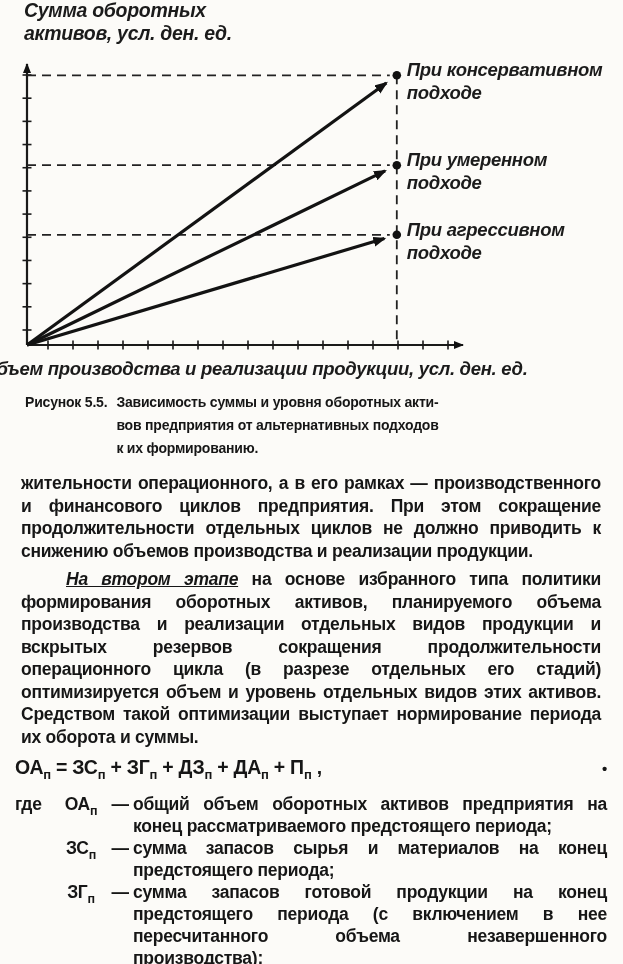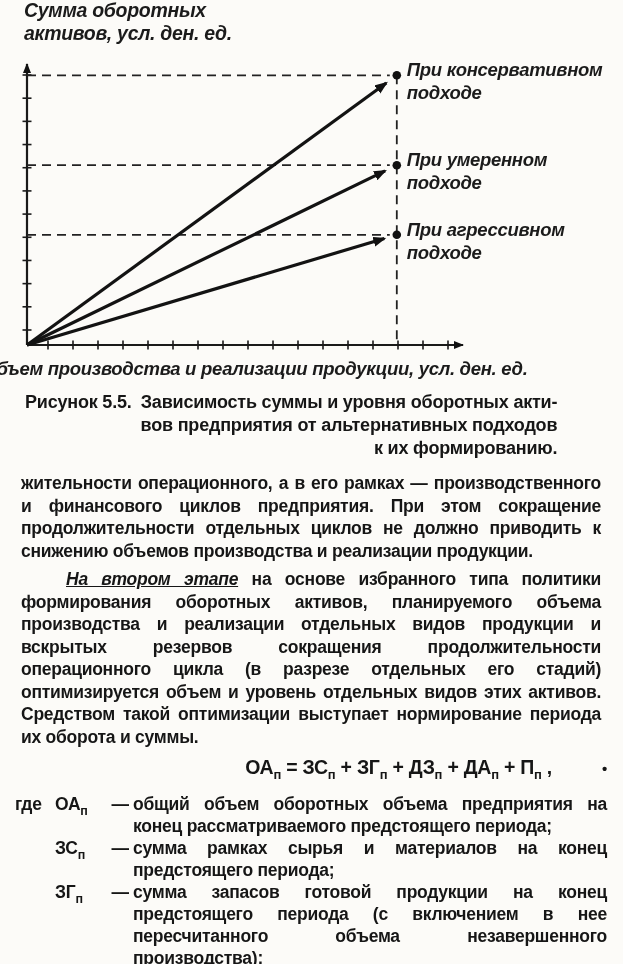--- a/index.html
+++ b/index.html
@@ -13,39 +13,39 @@
   
   .ax{stroke:#1a1a1a;stroke-width:2.2;fill:none;}
   .tick{stroke:#1a1a1a;stroke-width:1.6;}
   .dash{stroke:#222;stroke-width:1.8;stroke-dasharray:9 6;fill:none;}
   .arrow{stroke:#131313;stroke-width:3.2;fill:none;}
   .dot{fill:#111;}
   .clab{font:italic 700 18.5px "Liberation Sans",sans-serif;fill:#1b1b1b;letter-spacing:-0.3px;}
   .big{font-size:19.5px;}
 
   
-  .caption{display:flex;margin:6px 14px 0 25px;font-weight:700;font-size:18px;line-height:23px;letter-spacing:-0.2px;}
+  .caption{display:flex;margin:6px 14px 0 25px;font-weight:700;font-size:14px;line-height:23px;letter-spacing:-0.2px;}
   .cap-label{flex:0 0 auto;margin-right:9px;white-space:nowrap;}
-  .cap-text{white-space:pre-line;text-align:right;}
+  .cap-text{white-space:pre-line;}
 
   
   .bodytext{margin:12px 16px 0 15px;font-size:17.5px;font-weight:700;line-height:22.5px;letter-spacing:-0.25px;}
   .para{margin:6px;text-align:justify;text-indent:45px;}
   .para.first{text-indent:0;}
   .lead{font-style:italic;text-decoration:underline;}
 
   
-  .formula{display:flex;justify-content:flex-end;align-items:baseline;margin:8px 0 7px;font-size:19.5px;font-weight:700;}
+  .formula{display:flex;justify-content:space-between;align-items:baseline;margin:8px 0 7px;font-size:19.5px;font-weight:700;}
   .formula sub{font-size:13px;}
   .fbullet{margin-left:50px;font-size:15px;}
 
   
   .defs{display:grid;grid-template-columns:40px 52px 26px auto;font-size:17.5px;line-height:22px;}
   .dwhere{white-space:nowrap;}
-  .dterm{text-align:left;white-space:nowrap;}
+  .dterm{text-align:center;white-space:nowrap;}
   .dterm sub{font-size:12.5px;}
   .ddash{text-align:center;}
   .ddesc{text-align:justify;}
 </style>
 </head>
 <body>
 
 <div class="page">
 
   <svg id="chart" width="623" height="385" viewBox="0 0 623 385">
@@ -125,26 +125,26 @@
 
     <div class="formula">
       <span><span>ОА</span><sub>п</sub><span> = ЗС</span><sub>п</sub><span> + ЗГ</span><sub>п</sub><span> + ДЗ</span><sub>п</sub><span> + ДА</span><sub>п</sub><span> + П</span><sub>п</sub><span> ,</span></span>
       <span class="fbullet">•</span>
     </div>
 
     <div class="defs">
       <span class="dwhere">где</span>
       <span class="dterm"><span>ОА</span><sub>п</sub></span>
       <span class="ddash">—</span>
-      <span class="ddesc">общий объем оборотных объема предприятия на конец рассматриваемого предстоящего периода;</span>
+      <span class="ddesc">общий объем оборотных активов предприятия на конец рассматриваемого предстоящего периода;</span>
 
       <span class="dwhere"></span>
       <span class="dterm"><span>ЗС</span><sub>п</sub></span>
       <span class="ddash">—</span>
-      <span class="ddesc">сумма рамках сырья и материалов на конец предстоящего периода;</span>
+      <span class="ddesc">сумма запасов сырья и материалов на конец предстоящего периода;</span>
 
       <span class="dwhere"></span>
       <span class="dterm"><span>ЗГ</span><sub>п</sub></span>
       <span class="ddash">—</span>
       <span class="ddesc">сумма запасов готовой продукции на конец предстоящего периода (с включением в нее пересчитанного объема незавершенного производства);</span>
     </div>
 
   </div>
 </div>
 

